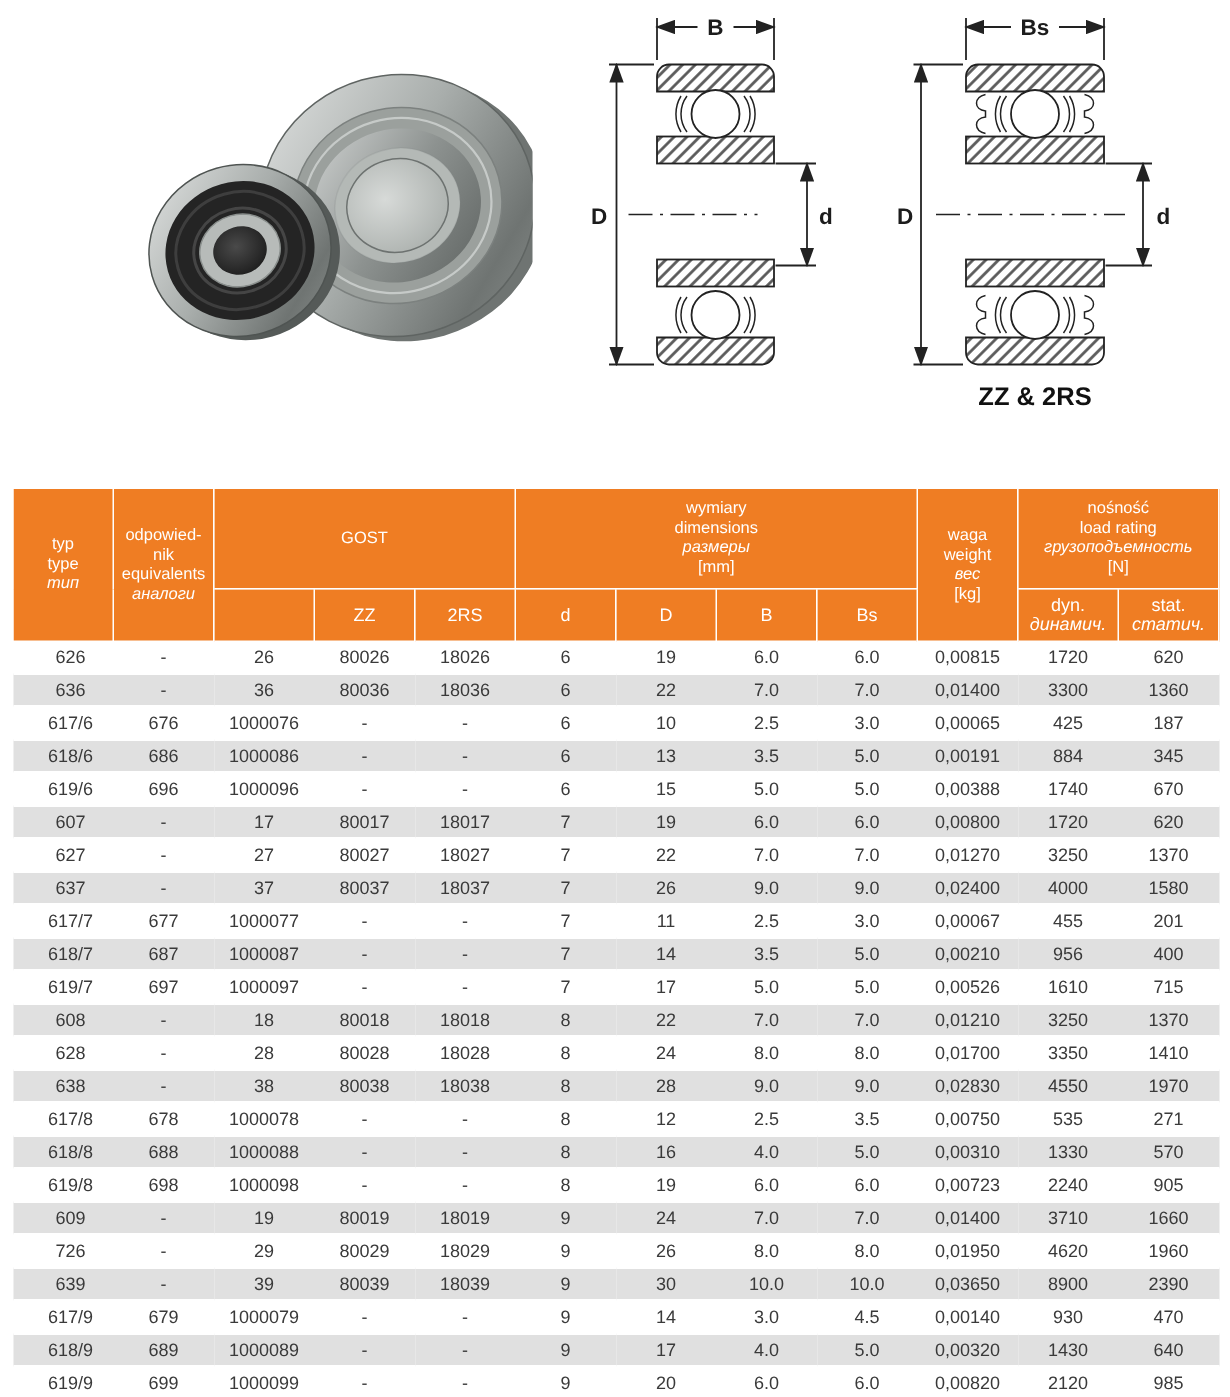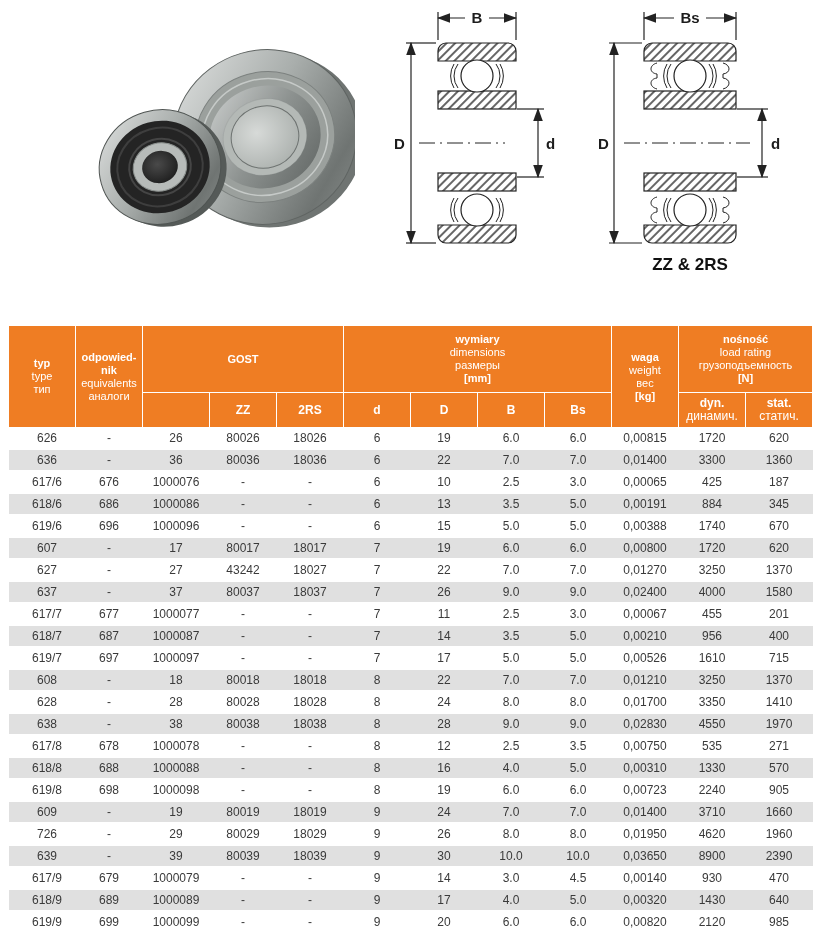--- a/index.html
+++ b/index.html
@@ -12,23 +12,23 @@
   .diag2{position:absolute;left:598px;top:2px;width:220px;height:285px;}
 
   
   .tbl-wrap{position:absolute;top:325px;left:8px;width:804px;}
   table.cat{border-collapse:collapse;table-layout:fixed;width:804px;}
   table.cat col{width:67px;}
   th{background:#ef7d23;color:#fff;border:1.5px solid #fff;font-weight:normal;
      font-size:11px;line-height:13px;padding:2px 1px;text-align:center;vertical-align:middle;}
   tr.h-top th{height:62px;}
   tr.h-sub th{height:30px;font-size:12px;}
-  th .b{display:block;font-weight:bold;}
+  th .b{display:block;font-weight:normal;}
   th .i{display:block;}
-  th .n{display:block;}
+  th .n{display:block;font-style:italic;}
   td{font-size:12px;color:#3a3a3a;text-align:center;height:20px;padding:0 2px;
      border-bottom:2px solid #fff;white-space:nowrap;}
   td:first-child{text-align:center;padding-left:12px;}
   tbody tr:nth-child(even){background:#e0e0e0;}
   tbody tr:nth-child(odd){background:#ffffff;}
 
   .dim-label{font-size:15px;font-weight:600;fill:#1c1c1c;}
   .cap{font-size:17px;font-weight:bold;fill:#111;}
   .dln{stroke:#222;stroke-width:1.2;fill:none;}
   .oln{stroke:#222;stroke-width:1.2;}
@@ -350,21 +350,21 @@
             <td>6.0</td>
             <td>6.0</td>
             <td>0,00800</td>
             <td>1720</td>
             <td>620</td>
           </tr>
           <tr>
             <td>627</td>
             <td>-</td>
             <td>27</td>
-            <td>43242</td>
+            <td>80027</td>
             <td>18027</td>
             <td>7</td>
             <td>22</td>
             <td>7.0</td>
             <td>7.0</td>
             <td>0,01270</td>
             <td>3250</td>
             <td>1370</td>
           </tr>
           <tr>

